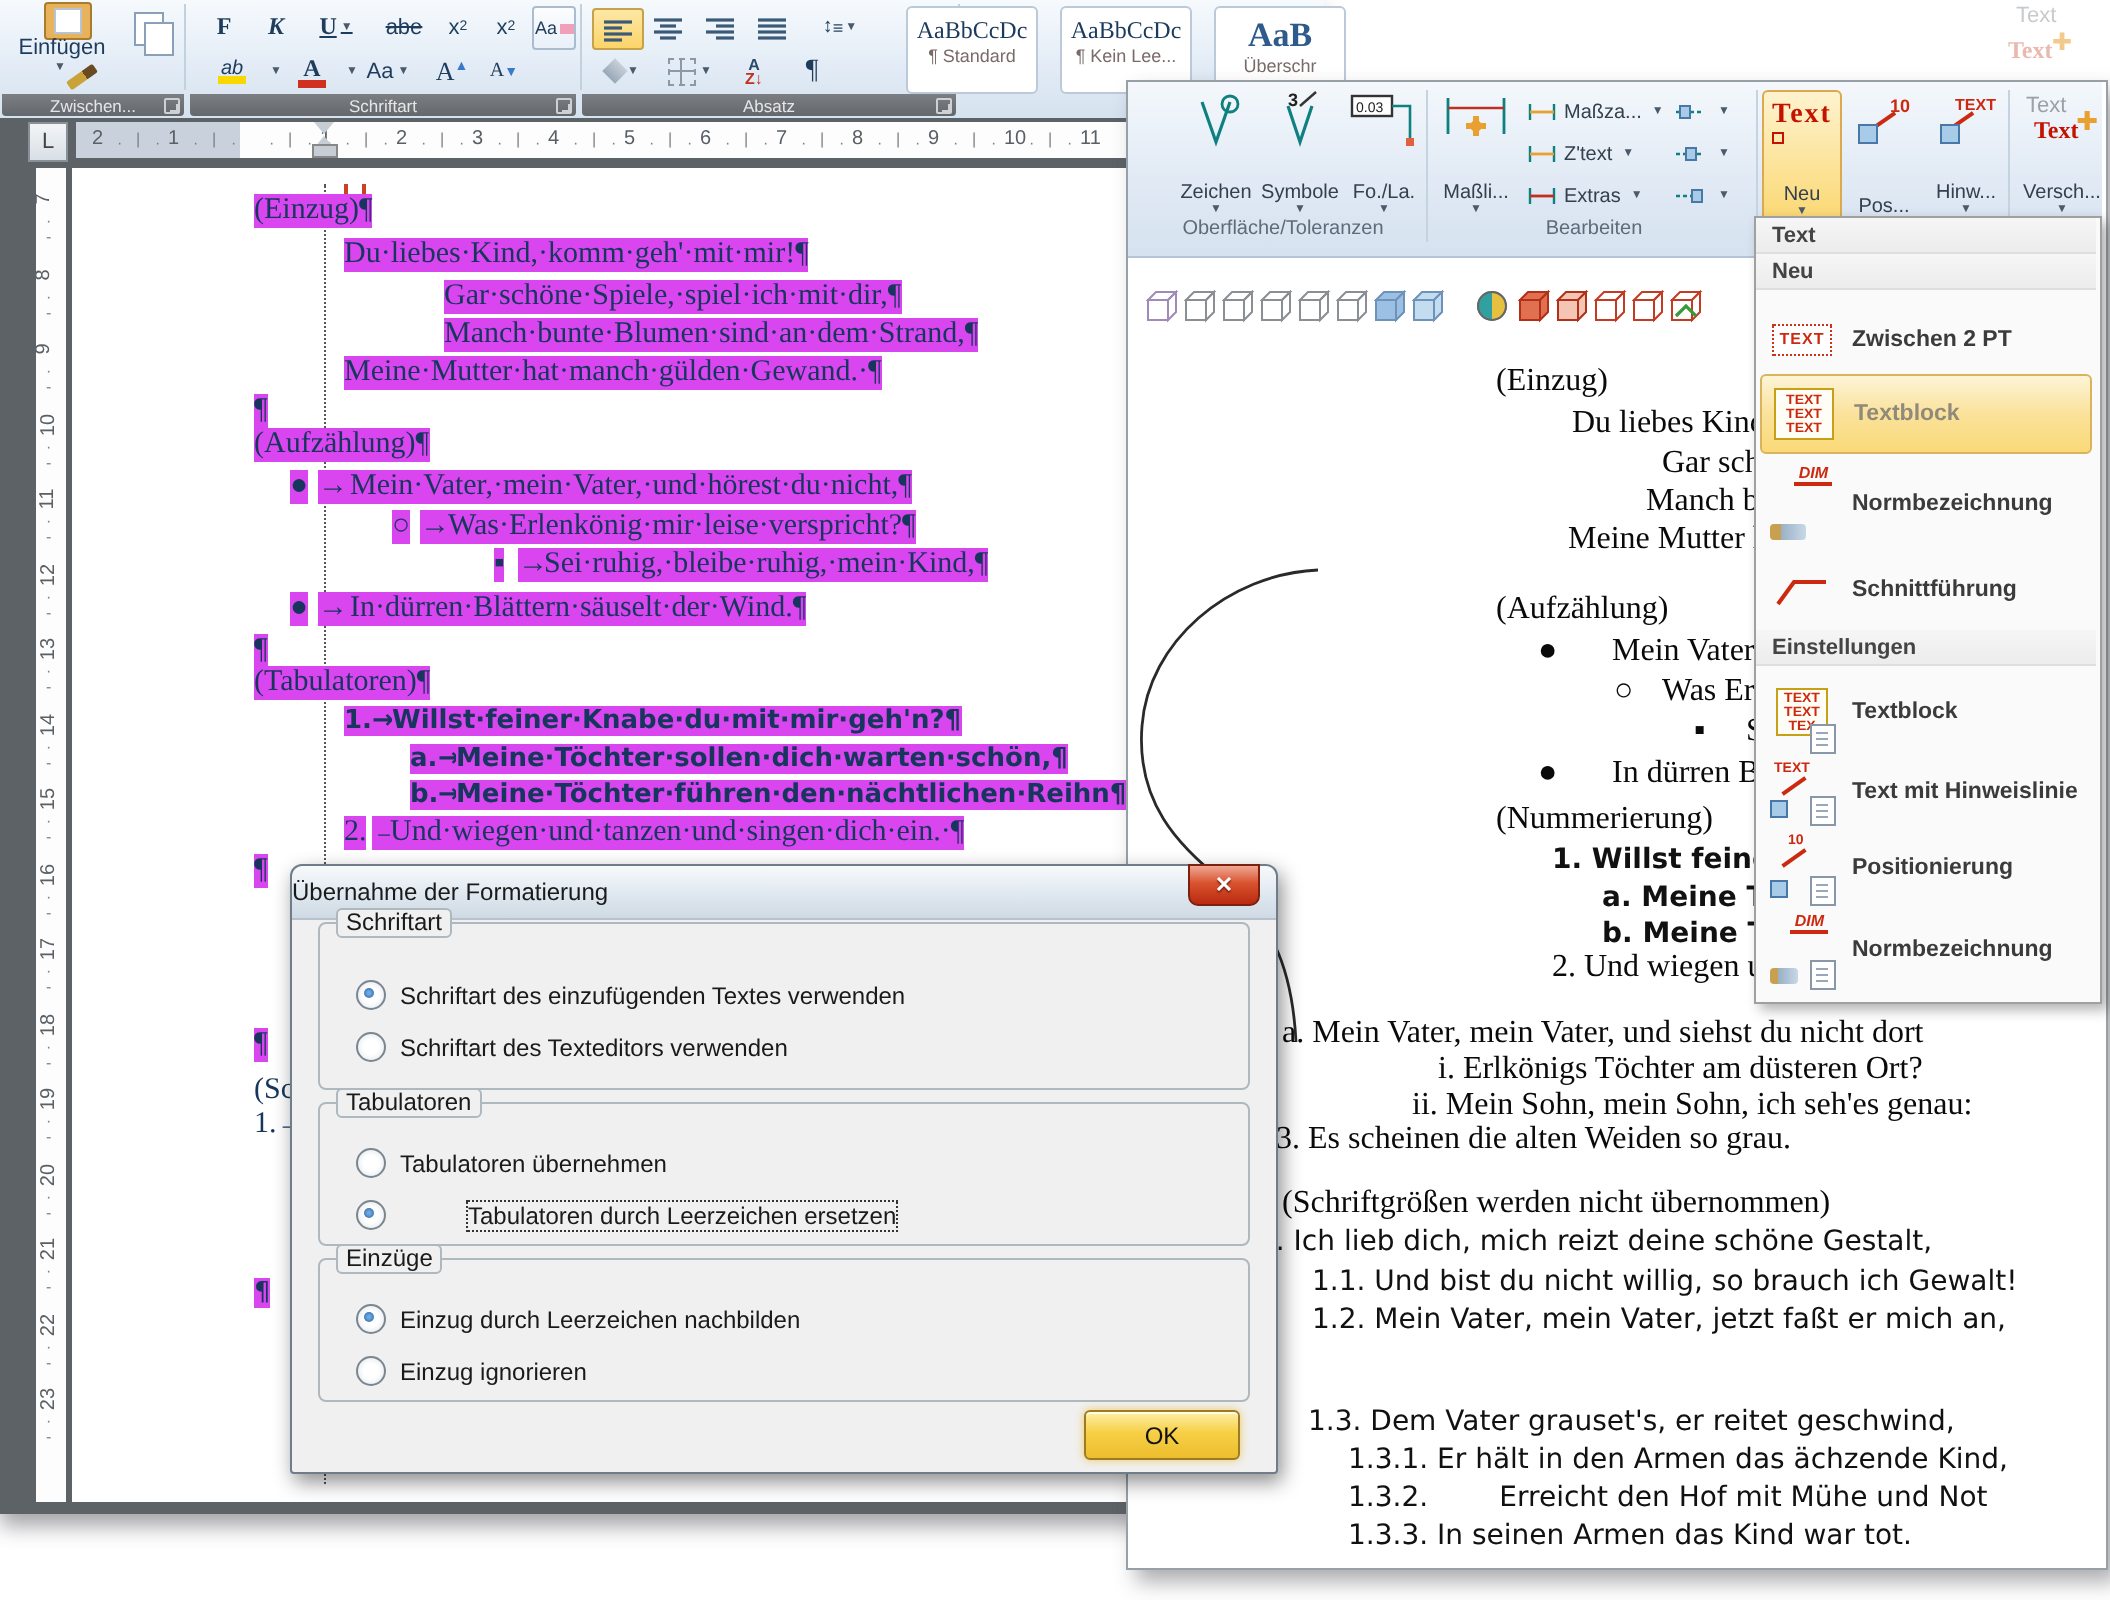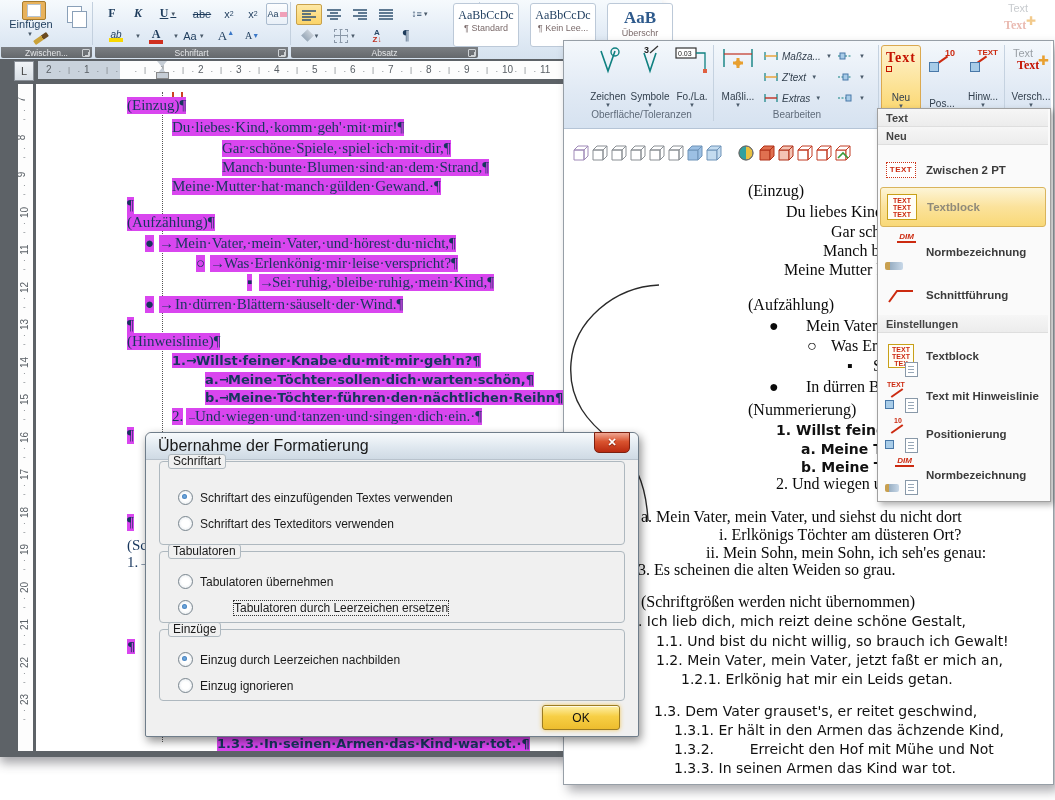--- a/index.html
+++ b/index.html
@@ -72,21 +72,21 @@
   #cad-win{position:absolute;left:563px;top:40px;width:489px;height:743px;background:#fff;
            border:1px solid #979fa7;z-index:2;box-shadow:5px 6px 10px rgba(50,50,60,.4);}
   #cad-ribbon{position:absolute;left:0;top:0;width:487px;height:87px;
               background:linear-gradient(#f4f8fc,#e0e9f4 60%,#d6e2f0);border-bottom:1px solid #b5c4d6;}
   .cad-sep{position:absolute;top:4px;height:76px;width:1px;background:#c5d2e0;}
   .cad-grp-label{position:absolute;top:68px;font-size:10px;color:#5f6b7a;text-align:center;}
   .cad-big{position:absolute;top:4px;width:42px;height:64px;display:flex;flex-direction:column;align-items:center;
            font-size:10px;color:#33404e;border-radius:3px;}
   .cad-big .lbl{margin-top:auto;}
   .cad-big .caret{margin:0 0 1px 0;}
-  .cad-small{position:absolute;height:18px;display:flex;align-items:center;font-size:10px;color:#33404e;gap:3px;font-style:italic;}
+  .cad-small{position:absolute;height:18px;display:flex;align-items:center;font-size:10px;color:#33404e;gap:3px;}
   .cad-neu{border:1px solid #dba950;background:linear-gradient(#fef3cf,#fbd873);}
   .cad-text-glyph{font-family:"Liberation Serif",serif;font-weight:bold;color:#c41200;font-size:14px;letter-spacing:1px;}
   .red-diag{display:inline-block;width:16px;height:2px;background:#cc2a10;transform:rotate(-35deg);}
   .blue-sq{display:inline-block;width:8px;height:8px;background:#a8cce8;border:1px solid #4878a8;}
   .red-small{color:#cc2a10;font-weight:bold;}
   
   #cube-row{position:absolute;left:6px;top:104px;height:22px;width:300px;}
   .cube{position:absolute;top:0;}
   
   #cad-doc{position:absolute;left:0;top:0;width:487px;height:741px;overflow:hidden;}
@@ -123,21 +123,21 @@
   .mi .diag{position:absolute;left:6px;top:13px;width:14px;height:2px;background:#cc2a10;transform:rotate(-35deg);}
   .mi .bsq{position:absolute;left:1px;bottom:4px;width:7px;height:7px;background:#a8cce8;border:1px solid #4878a8;}
 
   
   #dialog{position:absolute;left:145px;top:432px;width:492px;height:303px;z-index:5;
           background:#f0f0f0;border:1px solid #6f7d8a;border-radius:6px 6px 2px 2px;
           box-shadow:2px 4px 10px rgba(0,0,0,.45);}
   #dlg-title{position:absolute;left:0;top:0;width:100%;height:26px;border-radius:6px 6px 0 0;
              background:linear-gradient(#f7fafc,#dde6ee 60%,#cfdae4);border-bottom:1px solid #b8c2cc;
              display:flex;align-items:center;}
-  #dlg-title span{margin-left:12px;font-size:16px;color:#1a1a1a;}
+  #dlg-title span{font-size:12px;color:#1a1a1a;}
   #dlg-close{position:absolute;right:8px;top:-1px;width:34px;height:19px;border-radius:0 0 5px 5px;
              background:linear-gradient(#efa793,#d9532f 45%,#b92a10);border:1px solid #7c2010;
              color:#fff;font-size:11px;font-weight:bold;display:flex;align-items:center;justify-content:center;
              text-shadow:0 1px 1px #7c2010;}
   .groupbox{position:absolute;left:13px;width:464px;border:1px solid #aeb8bf;border-radius:4px;background:#f0f0f0;}
   .groupbox .glabel{position:absolute;left:8px;top:-8px;padding:0 4px;background:#f0f0f0;font-size:12px;color:#1a1a1a;
                     border:1px solid #aeb8bf;border-radius:3px;line-height:13px;}
   .radio-row{position:absolute;left:18px;display:flex;align-items:center;gap:7px;font-size:12px;color:#1a1a1a;}
   .radio{width:13px;height:13px;border-radius:50%;border:1px solid #7a868f;background:radial-gradient(#fff 40%,#dde3e8);
          position:relative;flex:0 0 13px;}
@@ -442,39 +442,38 @@
         <div class="wpart f-s hl" style="left: 196px; top: 255px;">○</div>
         <div class="wpart f-s hl" style="left: 210px; top: 255px;">→ </div>
         <div class="wpart f-s hl" style="left: 224px; top: 255px;">Was·Erlenkönig·mir·leise·verspricht?¶</div>
         <div class="wpart f-s hl" style="left: 247px; top: 274px;">▪</div>
         <div class="wpart f-s hl" style="left: 259px; top: 274px;">→ </div>
         <div class="wpart f-s hl" style="left: 272px; top: 274px;">Sei·ruhig,·bleibe·ruhig,·mein·Kind,¶</div>
         <div class="wpart f-s hl" style="left: 145px; top: 296px;">●</div>
         <div class="wpart f-s hl" style="left: 159px; top: 296px;">→ </div>
         <div class="wpart f-s hl" style="left: 175px; top: 296px;">In·dürren·Blättern·säuselt·der·Wind.¶</div>
         <div class="wpart f-s hl" style="left: 127px; top: 317px;">¶</div>
-        <div class="wpart f-s hl" style="left: 127px; top: 333px;">(Hinweislinie)¶</div>
+        <div class="wpart f-s hl" style="left: 127px; top: 333px;">(Tabulatoren)¶</div>
         <div class="wpart f-cb hl" style="left: 172px; top: 353px;">1.</div>
         <div class="wpart f-cb hl" style="left: 186px; top: 353px;">→</div>
         <div class="wpart f-cb hl" style="left: 196px; top: 353px;">Willst·feiner·Knabe·du·mit·mir·geh'n?¶</div>
         <div class="wpart f-cb hl" style="left: 205px; top: 372px;">a.</div>
         <div class="wpart f-cb hl" style="left: 219px; top: 372px;">→</div>
         <div class="wpart f-cb hl" style="left: 228px; top: 372px;">Meine·Töchter·sollen·dich·warten·schön,¶</div>
         <div class="wpart f-cb hl" style="left: 205px; top: 390px;">b.</div>
         <div class="wpart f-cb hl" style="left: 219px; top: 390px;">→</div>
         <div class="wpart f-cb hl" style="left: 228px; top: 390px;">Meine·Töchter·führen·den·nächtlichen·Reihn¶</div>
         <div class="wpart f-s hl" style="left: 172px; top: 408px;">2.</div>
         <div class="wpart f-s hl" style="left: 186px; top: 408px;">→ </div>
         <div class="wpart f-s hl" style="left: 195px; top: 408px;">Und·wiegen·und·tanzen·und·singen·dich·ein.·¶</div>
         <div class="wpart f-s hl" style="left: 127px; top: 427px;">¶</div>
         <div class="wpart f-s hl" style="left: 127px; top: 514px;">¶</div>
         <div class="wpart f-s" style="left: 127px; top: 537px;">(Schriftgrößen·werden·nicht·übernommen)¶</div>
         <div class="wpart f-s" style="left: 127px; top: 554px;">1.→ Ich·lieb·dich,·mich·reizt·deine·schöne·Gestalt,¶</div>
         <div class="wpart f-c hl" style="left: 127px; top: 639px;">¶</div>
-        <div class="wpart f-cb hl" style="left: 217px; top: 736px;">1.3.3.·In·seinen·Armen·das·Kind·war·tot.·¶</div>
       </div>
   </div>
 
   <div id="cad-win">
     <div id="cad-ribbon">
 
       <div class="cad-big" style="left:23px;">
         <svg width="28" height="30">
             <path d="M7,6 L14,26 L21,6" fill="none" stroke="#0f8080" stroke-width="1.6"></path>
             <circle cx="21" cy="7" r="4" fill="none" stroke="#0f8080" stroke-width="1.4"></circle>
@@ -708,21 +707,20 @@
         <div class="cline cf-cb" style="left: 237px; top: 418px;">b. Meine Töchter führen den nächtlichen Reihn</div>
         <div class="cline cf-s" style="left: 212px; top: 434px;">2. Und wiegen und tanzen und singen dich ein.</div>
         <div class="cline cf-s" style="left: 77px; top: 467px;">a. Mein Vater, mein Vater, und siehst du nicht dort</div>
         <div class="cline cf-s" style="left: 155px; top: 485px;">i. Erlkönigs Töchter am düsteren Ort?</div>
         <div class="cline cf-s" style="left: 142px; top: 503px;">ii. Mein Sohn, mein Sohn, ich seh'es genau:</div>
         <div class="cline cf-s" style="left: 74px; top: 520px;">3. Es scheinen die alten Weiden so grau.</div>
         <div class="cline cf-s" style="left: 77px; top: 552px;">(Schriftgrößen werden nicht übernommen)</div>
         <div class="cline cf-c" style="left: 65px; top: 572px;">1. Ich lieb dich, mich reizt deine schöne Gestalt,</div>
         <div class="cline cf-c" style="left: 92px; top: 592px;">1.1. Und bist du nicht willig, so brauch ich Gewalt!</div>
         <div class="cline cf-c" style="left: 92px; top: 611px;">1.2. Mein Vater, mein Vater, jetzt faßt er mich an,</div>
-        <div class="cline cf-c" style="left: 117px; top: 630px;">1.2.1. Erlkönig hat mir ein Leids getan.</div>
         <div class="cline cf-c" style="left: 90px; top: 662px;">1.3. Dem Vater grauset's, er reitet geschwind,</div>
         <div class="cline cf-c" style="left: 110px; top: 681px;">1.3.1. Er hält in den Armen das ächzende Kind,</div>
         <div class="cline cf-c" style="left: 110px; top: 700px;">1.3.2.        Erreicht den Hof mit Mühe und Not</div>
         <div class="cline cf-c" style="left: 110px; top: 719px;">1.3.3. In seinen Armen das Kind war tot.</div>
       </div>
   </div>
 
   <div id="cad-menu">
       <div class="menu-header" style="top: 0px; height: 18px;">Text</div>
       <div class="menu-header" style="top: 18px; height: 18px;">Neu</div>

